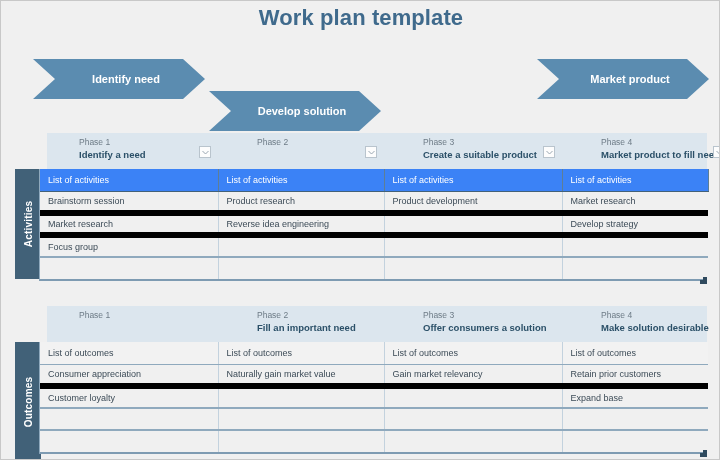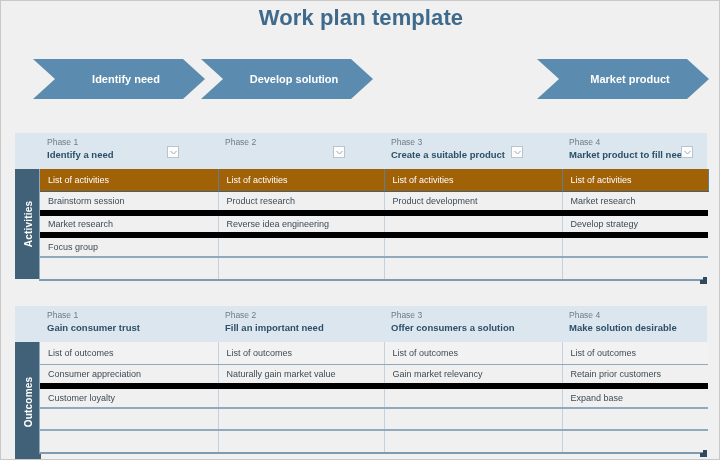--- a/index.html
+++ b/index.html
@@ -54,39 +54,40 @@
     font-size: 11px;
     font-weight: bold;
     display: flex;
     align-items: center;
     justify-content: center;
     -webkit-clip-path: polygon(0 0, calc(100% - 22px) 0, 100% 50%, calc(100% - 22px) 100%, 0 100%, 22px 50%);
     clip-path: polygon(0 0, calc(100% - 22px) 0, 100% 50%, calc(100% - 22px) 100%, 0 100%, 22px 50%);
   }
   .chevron span { padding-left: 14px; }
   .chevron.c0 { left: 0px;   width: 172px; }
-  .chevron.c1 { left: 168px; width: 172px; }
+  .chevron.c1 { left: 176px; width: 172px; margin-top: 32px; }
   .chevron.c2 { left: 336px; width: 172px; }
   .chevron.c3 { left: 504px; width: 172px; }
 
   
   .section {
     position: absolute;
     left: 14px;
     width: 692px;
   }
   #section-activities { top: 132px; }
   #section-outcomes   { top: 305px; }
 
   
   .phase-band {
     position: relative;
     height: 36px;
     background: #dce6ee;
     display: flex;
+    margin-left: 32px;
   }
   .phase-cell {
     position: relative;
     padding: 4px 0 0 32px;
     flex: 0 0 auto;
   }
   .phase-cell.p0 { width: 178px; }
   .phase-cell.p1 { width: 166px; }
   .phase-cell.p2 { width: 178px; }
   .phase-cell.p3 { width: 170px; }
@@ -144,21 +145,21 @@
     border-bottom: 6px solid #000000;
     vertical-align: middle;
     white-space: nowrap;
     overflow: hidden;
   }
   table.grid td:last-child { border-right: none; }
   table.grid tr:last-child td { border-bottom: none; }
 
   
   table.grid tr.hdr-dark td {
-    background: #a16207;
+    background: #3b82f6;
     color: #ffffff;
     border-right: 1px solid #5d7e96;
     border-bottom: 1px solid #436179;
     margin-top: 48px;
   }
   
   table.grid tr.hdr-light td {
     background: #f2f2f2;
     color: #3c4b57;
     border-bottom: 1px solid #8fa9bd;
@@ -312,21 +313,20 @@
           <i class="b"></i>
       </div>
     </div>
   </div>
 
   <div class="section" id="section-outcomes">
 
     <div class="phase-band">
       <div class="phase-cell p0">
         <div class="phase-small">Phase 1</div>
-        <div class="phase-title">Gain consumer trust</div>
       </div>
       <div class="phase-cell p1">
         <div class="phase-small">Phase 2</div>
         <div class="phase-title">Fill an important need</div>
       </div>
       <div class="phase-cell p2">
         <div class="phase-small">Phase 3</div>
         <div class="phase-title">Offer consumers a solution</div>
       </div>
       <div class="phase-cell p3">

